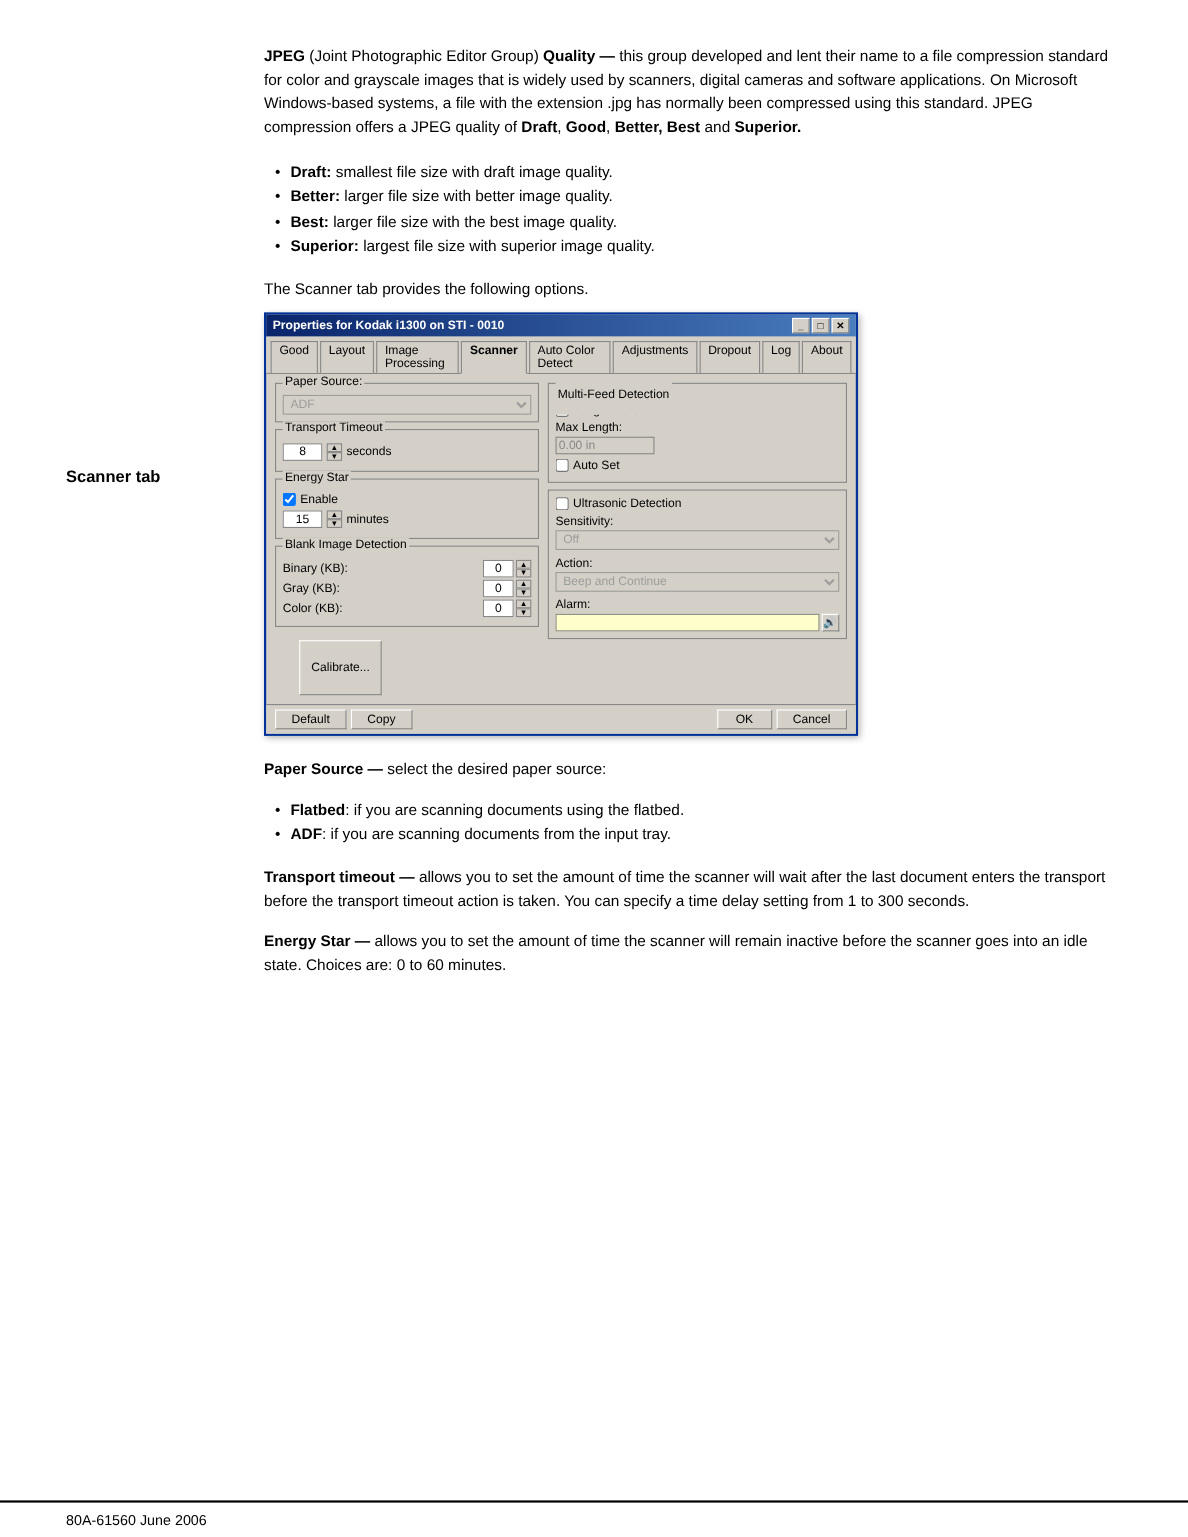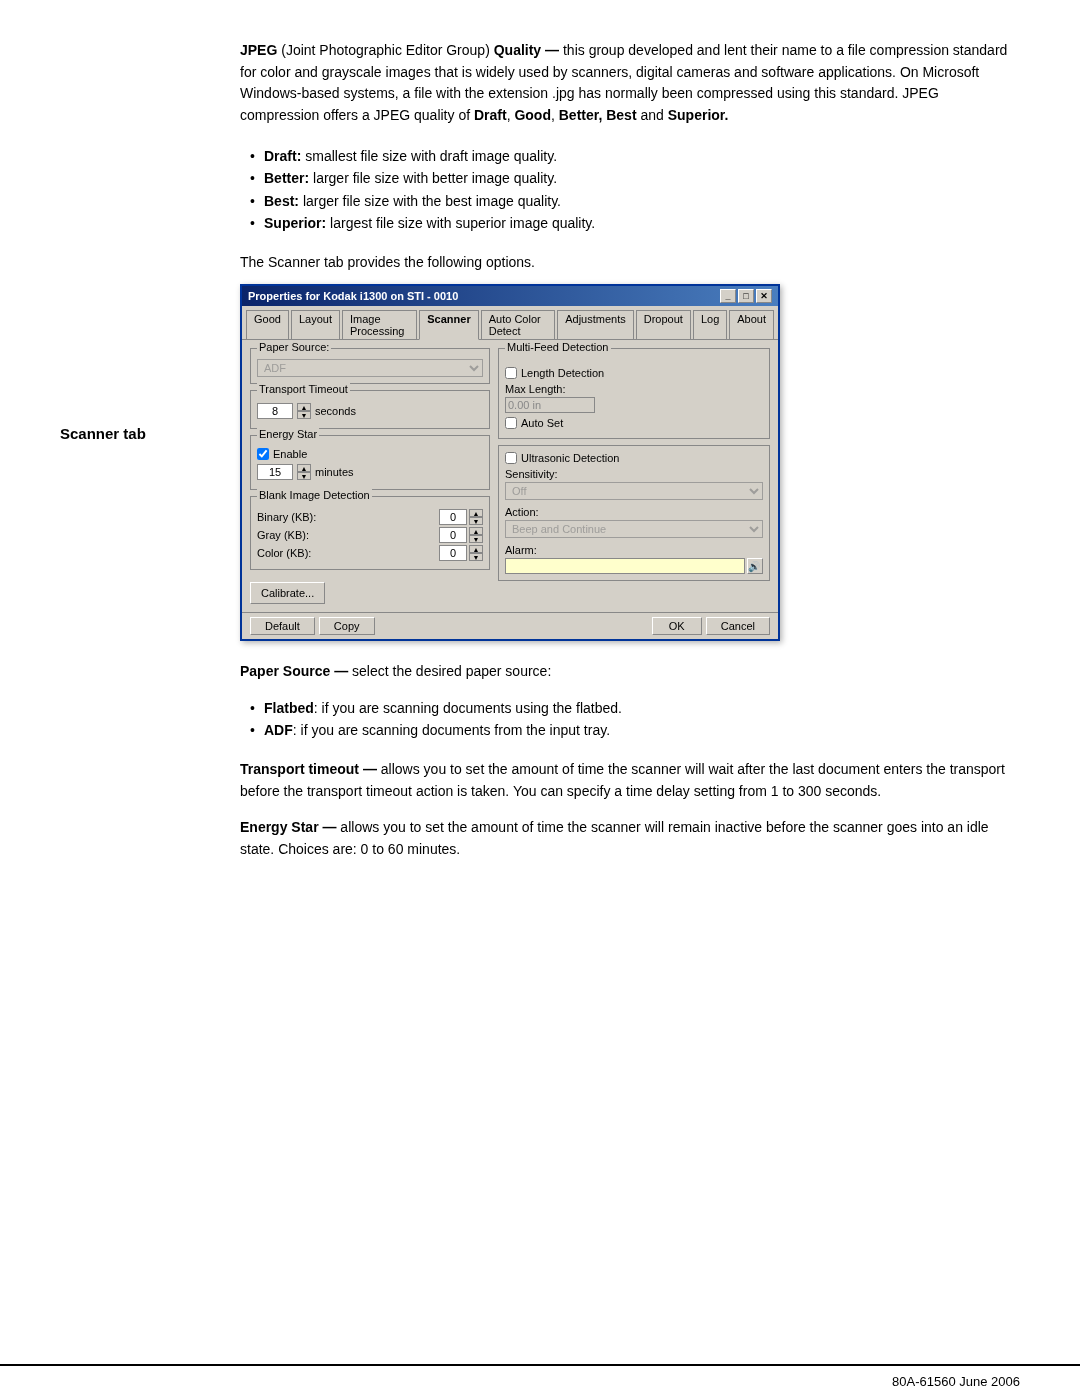--- a/index.html
+++ b/index.html
@@ -272,43 +272,44 @@
       height: 16px;
       font-size: 11px;
       border: 1px solid #888;
       background: #fff;
       text-align: center;
       padding: 0 2px;
     }
 
     .calibrate-btn {
       margin-top: 6px;
-      padding: 4px 10px;
+      padding: 18px 10px;
       font-size: 11px;
       background: #d4d0c8;
       border: 1px solid #888;
       border-top-color: #fff;
       border-left-color: #fff;
       cursor: pointer;
+      margin-left: 22px;
     }
 
     .multi-feed-group {
       border: 1px solid #888;
       padding: 4px 6px 6px 6px;
       margin-bottom: 6px;
       position: relative;
       background: #d4d0c8;
     }
 
     .multi-feed-label {
       position: absolute;
       top: -8px;
       left: 6px;
       background: #d4d0c8;
-      padding: 0 2px;
+      padding: 12px 2px;
       font-size: 11px;
     }
 
     .dialog-text-input {
       width: 100%;
       height: 16px;
       font-size: 11px;
       border: 1px solid #888;
       background: #d4d0c8;
       color: #888;
@@ -381,21 +382,21 @@
     .body-text {
       font-size: 14px;
       line-height: 1.55;
       margin-bottom: 14px;
     }
 
     .page-footer {
       border-top: 2px solid #000;
       padding: 8px 60px;
       display: flex;
-      justify-content: flex-end;
+      justify-content: flex-start;
       align-items: center;
       font-size: 13px;
       margin-top: auto;
     }
 
     b { font-weight: bold; }
   </style>
 </head>
 <body>
 

